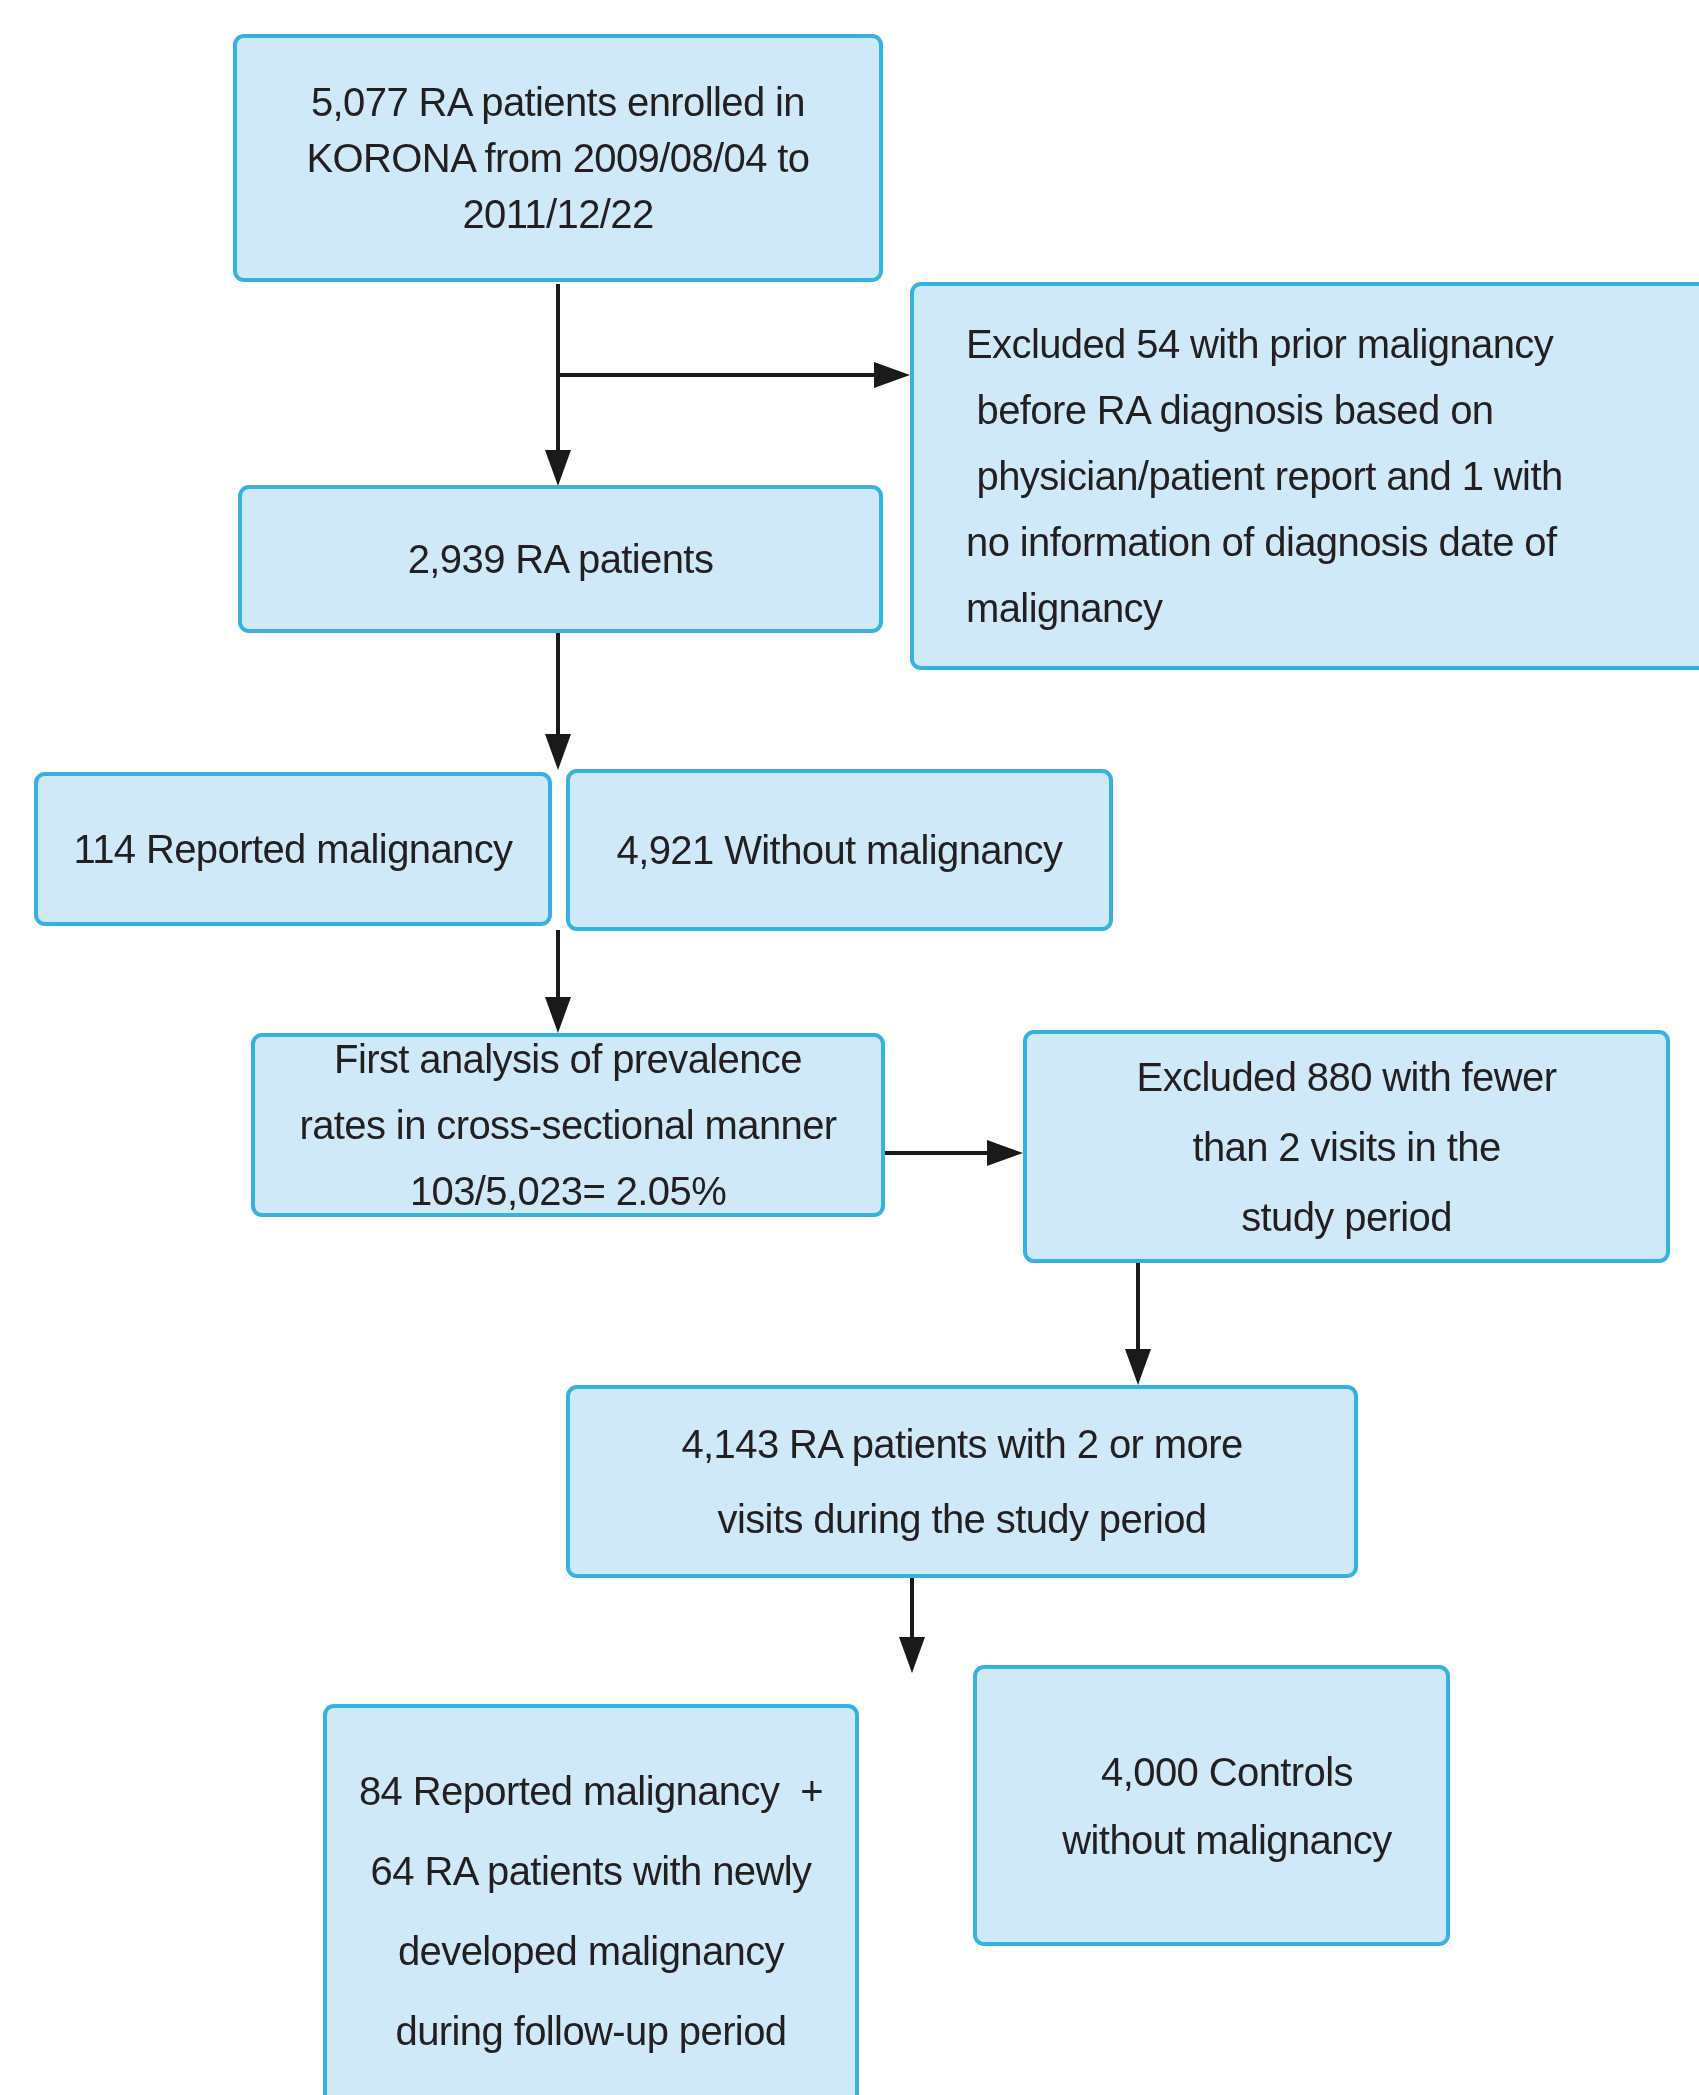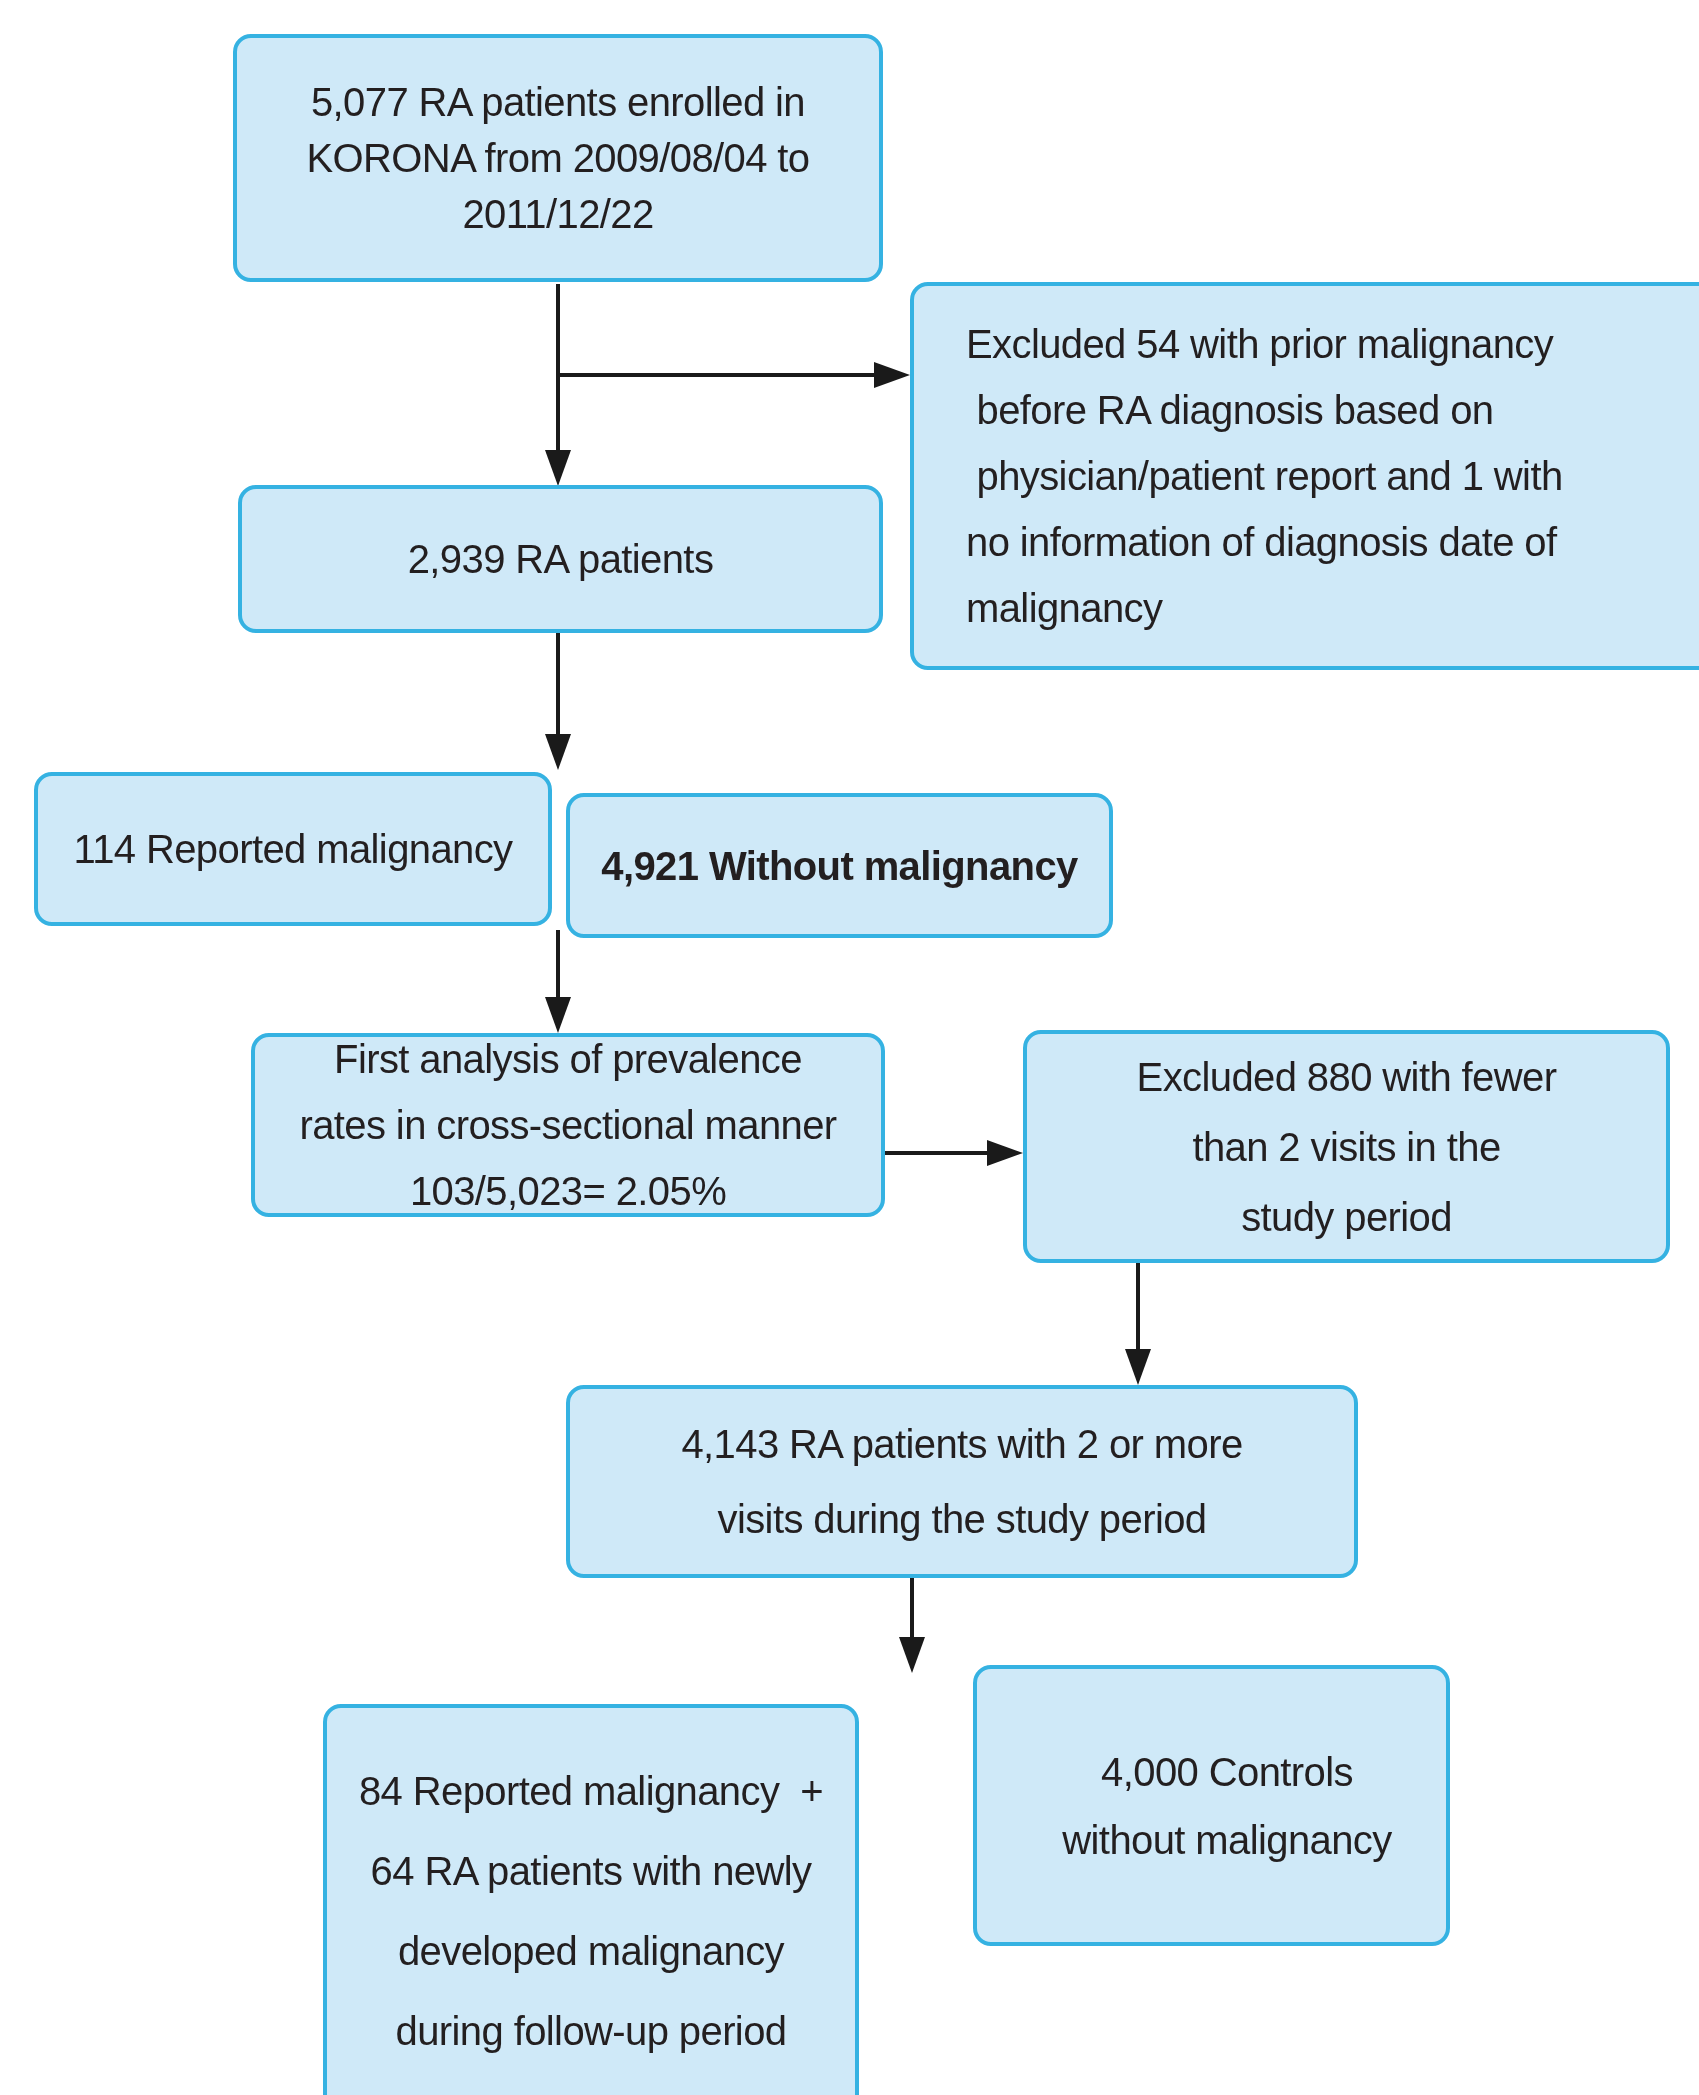--- a/index.html
+++ b/index.html
@@ -9,21 +9,21 @@
     width: 1699px;
     height: 2095px;
     background: var(--bg, #ffffff);
     overflow: hidden;
   }
   .node {
     position: absolute;
     box-sizing: border-box;
     background: var(--fill, #cfe9f8);
     border: 4px solid var(--stroke, #35b2e2);
-    border-radius: 18px;
+    border-radius: 11px;
     color: var(--text, #231f20);
     font-size: 40px;
     letter-spacing: -0.6px;
     line-height: 56px;
     display: flex;
     align-items: center;
     justify-content: center;
     text-align: center;
     white-space: pre-wrap;
   }
@@ -69,21 +69,21 @@
   <div class="hline" style="left:558px; top:373px; width:316px;"></div>
   <div class="head right" style="left:874px; top:362px;"></div>
 
   <div class="node" style="left:238px; top:485px; width:645px; height:148px;">2,939 RA patients</div>
 
   <div class="vline" style="left:556px; top:633px; height:101px;"></div>
   <div class="head down" style="left:545px; top:734px;"></div>
 
   <div class="node" style="left:34px; top:772px; width:518px; height:154px;">114 Reported malignancy</div>
 
-  <div class="node" style="left:566px; top:793px; width:547px; height:145px;font-weight:bold;">4,921 Without malignancy</div>
+  <div class="node" style="left:566px; top:769px; width:547px; height:162px;">4,921 Without malignancy</div>
 
   <div class="vline" style="left:556px; top:930px; height:67px;"></div>
   <div class="head down" style="left:545px; top:997px;"></div>
 
   <div class="node" style="left:251px; top:1033px; width:634px; height:184px; line-height:66px;">First analysis of prevalence
 rates in cross-sectional manner
 103/5,023= 2.05%</div>
 
   <div class="node" style="left:1023px; top:1030px; width:647px; height:233px; line-height:70px;">Excluded 880 with fewer
 than 2 visits in the

